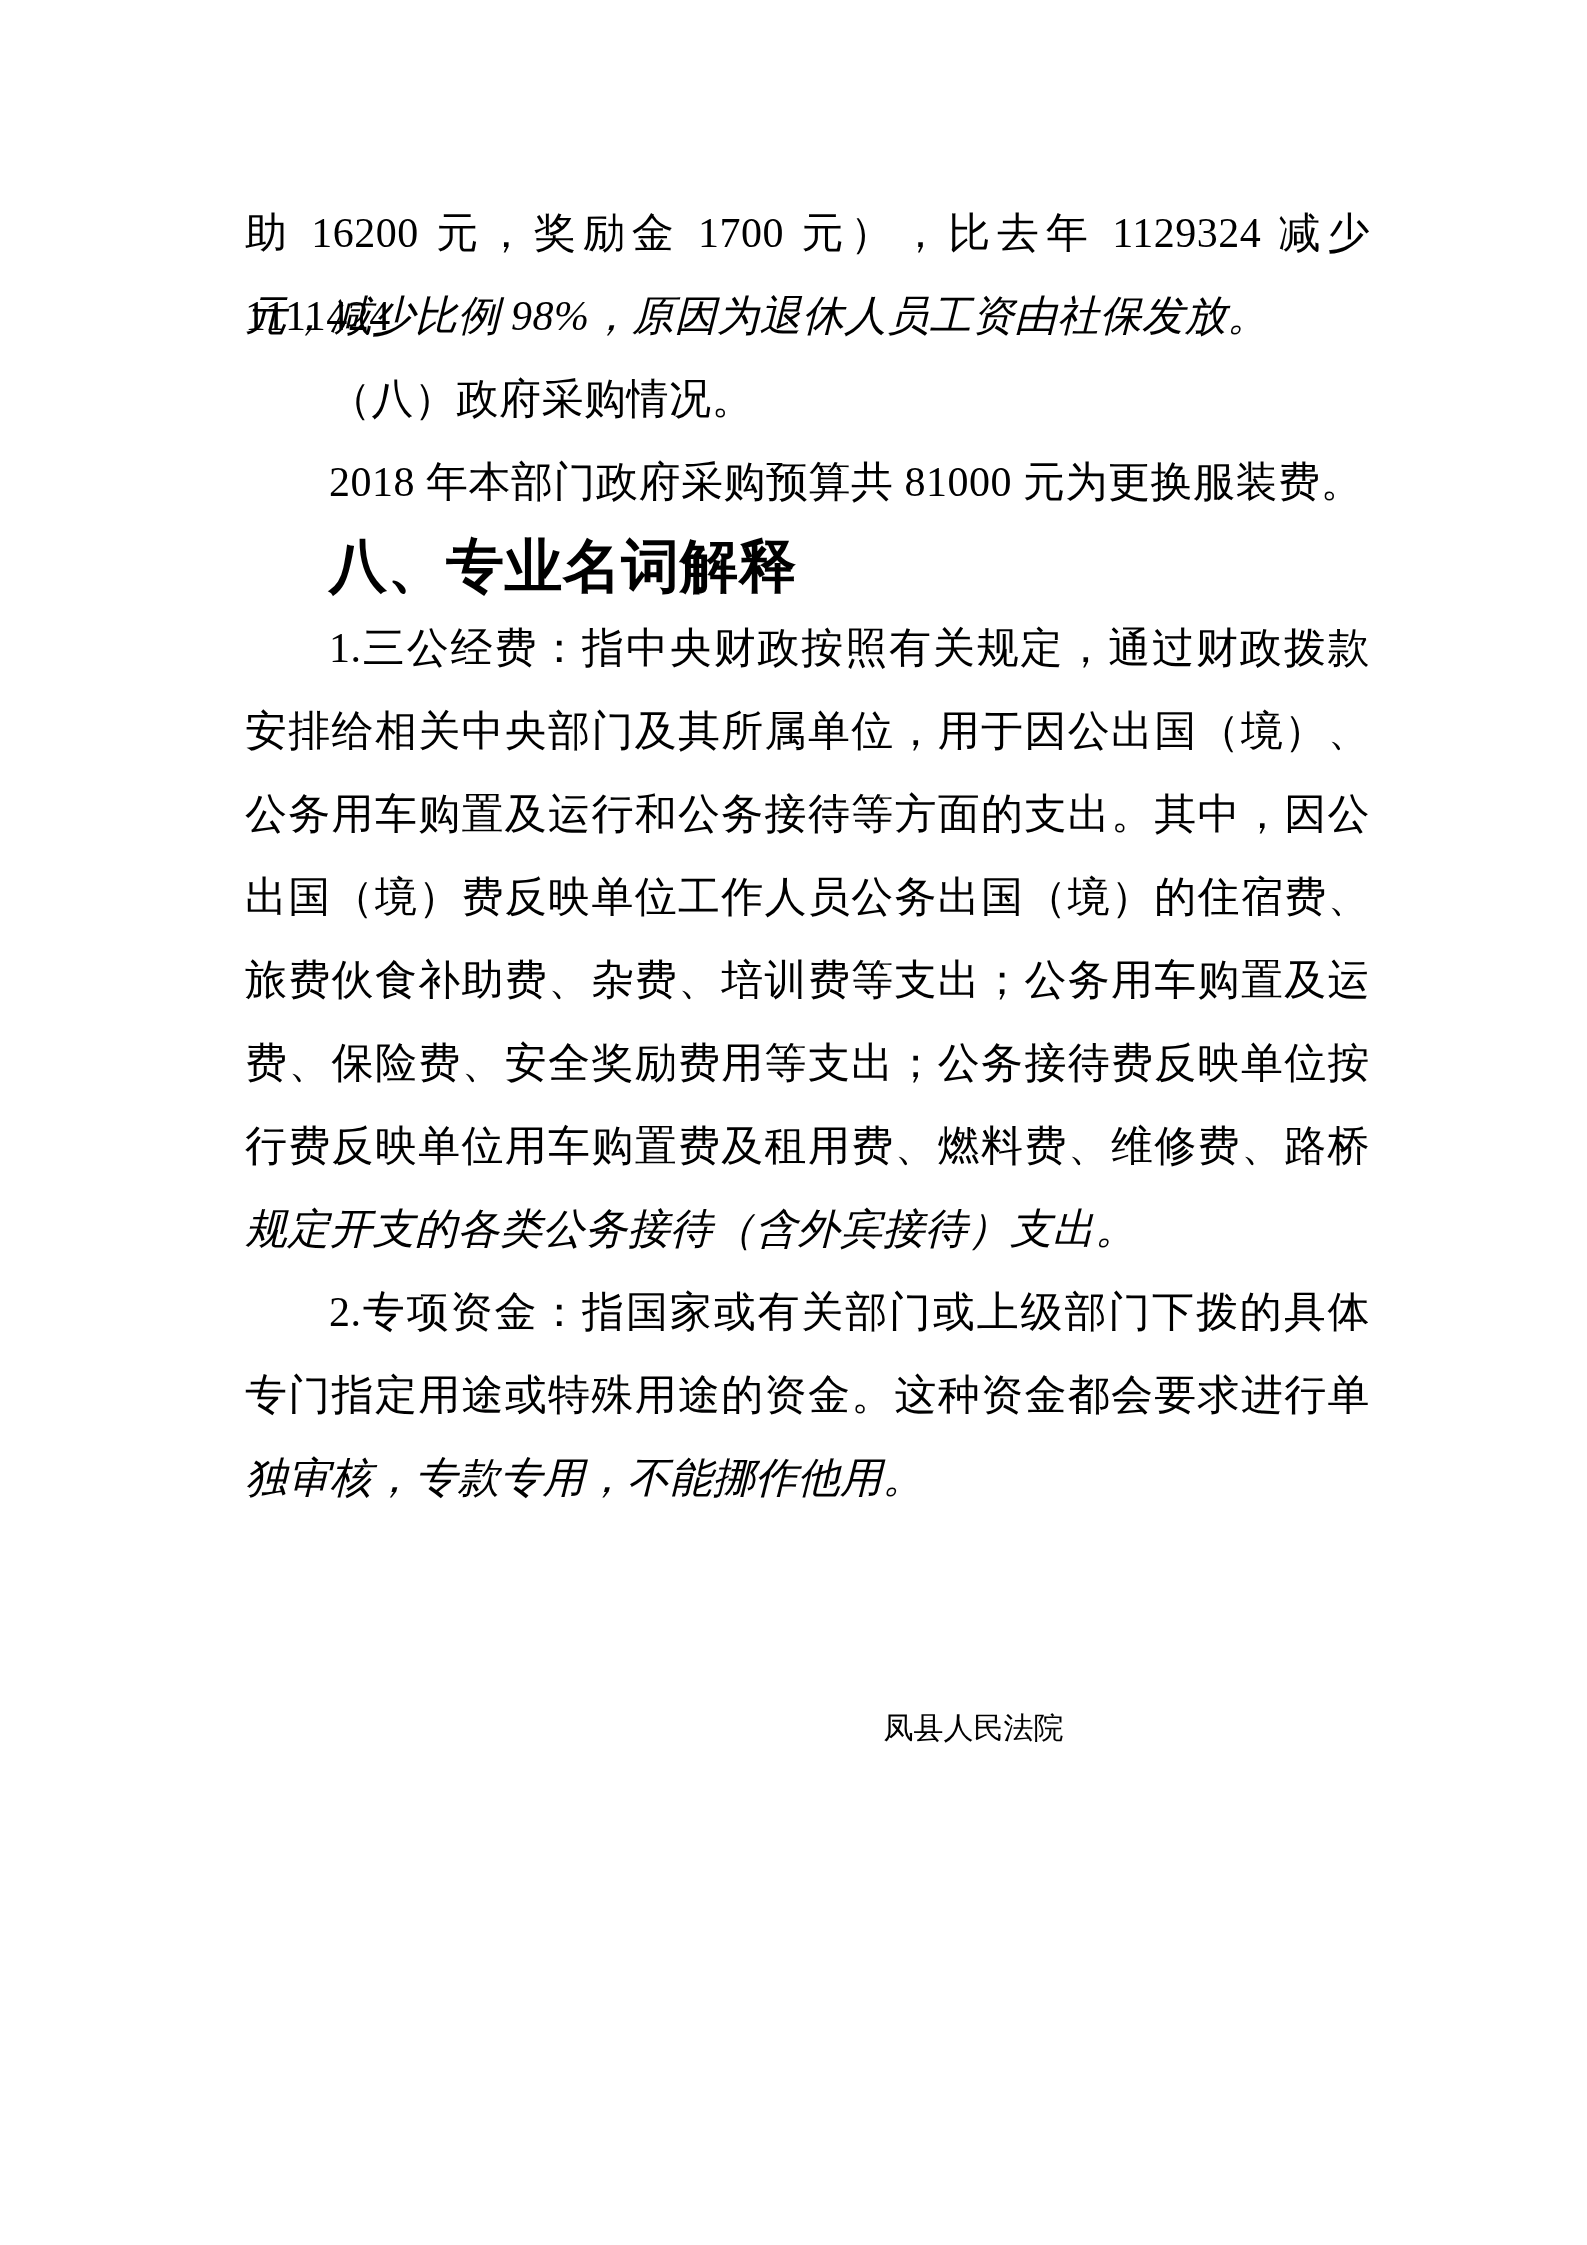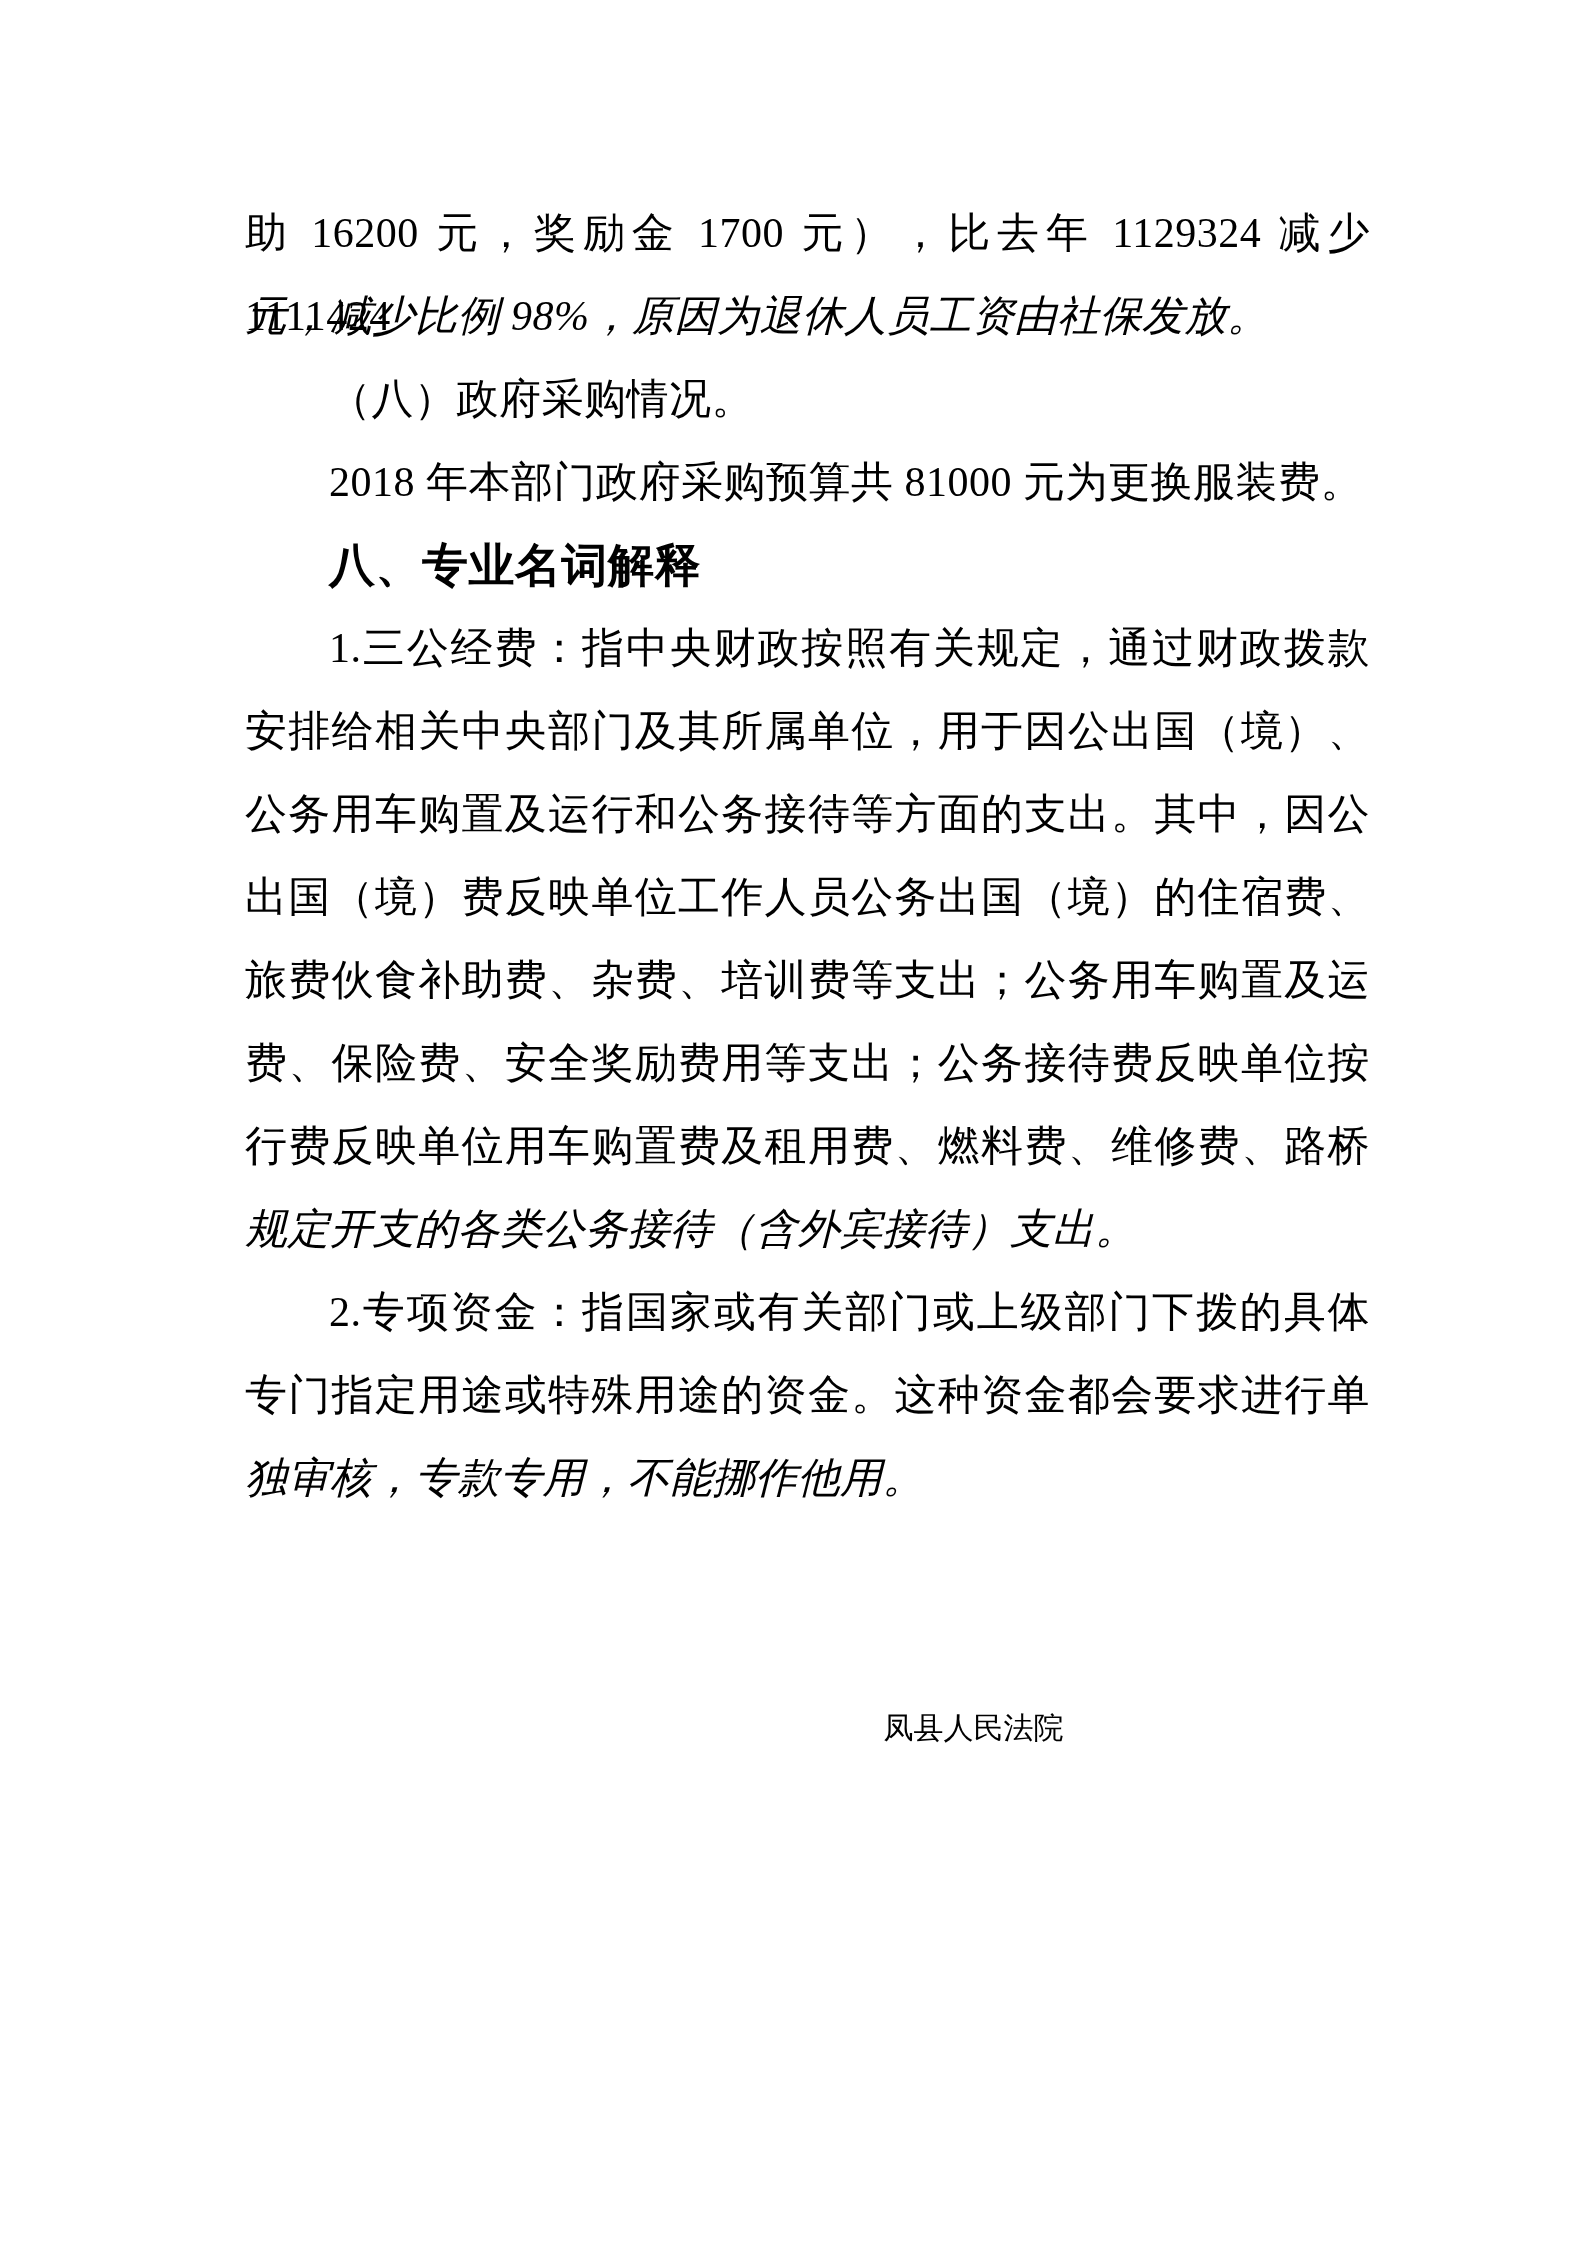--- a/index.html
+++ b/index.html
@@ -47,21 +47,21 @@
     text-indent: 84px;
   }
   .line.plain {
     text-align: left;
     font-style: italic;
   }
   .line.heading {
     text-indent: 84px;
     font-family: "Liberation Sans", "DejaVu Sans", sans-serif;
     font-weight: bold;
-    font-size: 46px;
+    font-size: 58px;
   }
   .signature-name,
   .signature-date {
     position: absolute;
     left: 360px;
     width: 1227px;
     height: 83px;
     line-height: 83px;
     font-size: 30px;
     text-align: center;

